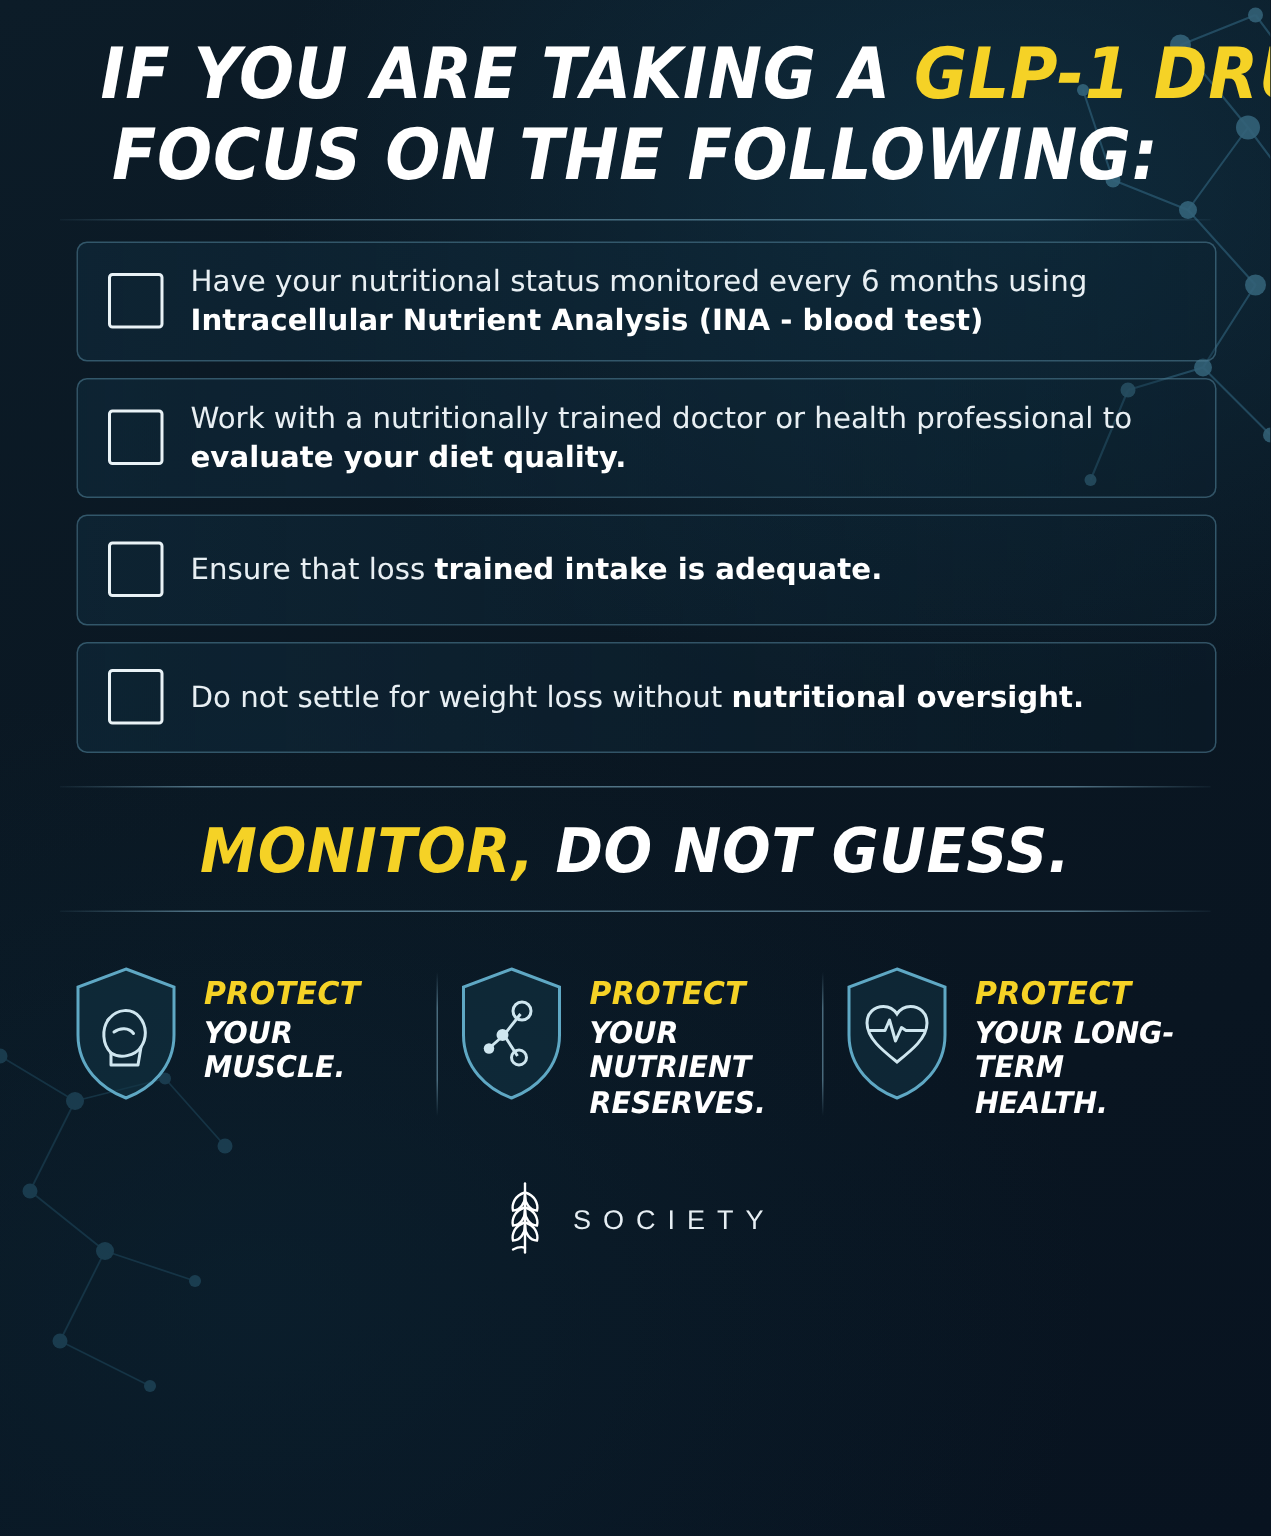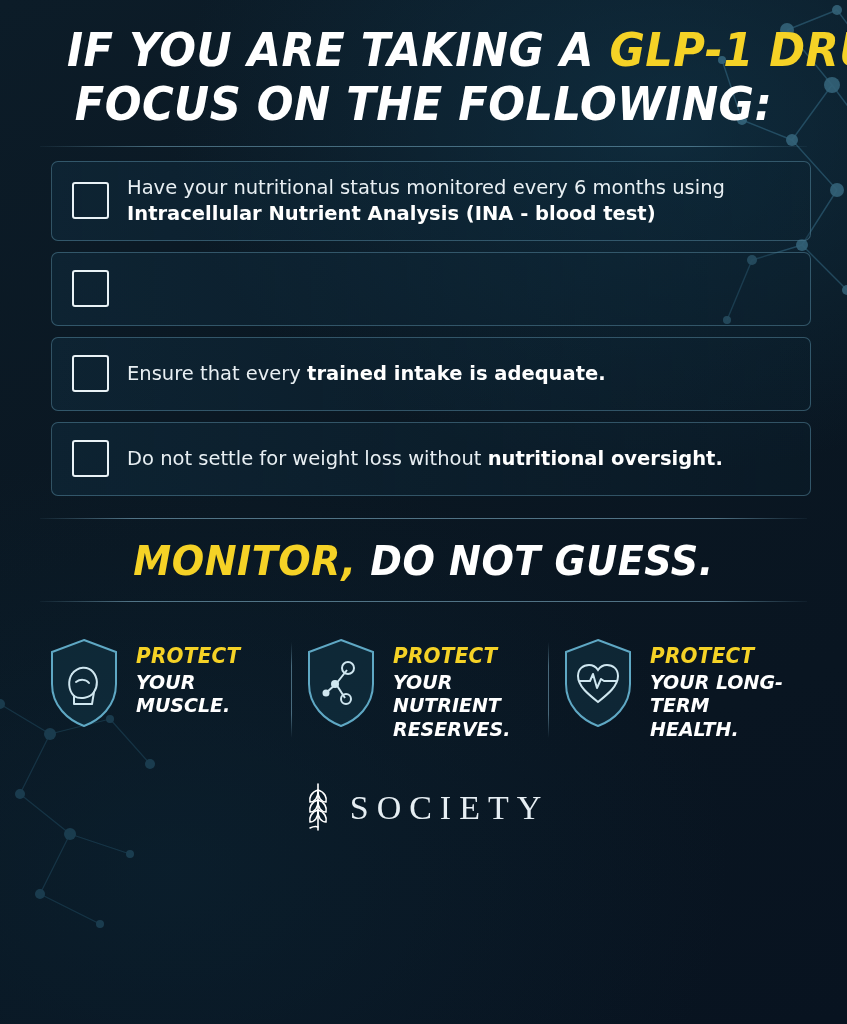--- a/index.html
+++ b/index.html
@@ -203,22 +203,22 @@
   .logo-text { line-height: 1; }
   .logo-line1 {
     color: #ffffff;
     font-family: "DejaVu Sans", sans-serif;
     font-weight: bold;
     font-size: 25px;
     letter-spacing: 0.5px;
   }
   .logo-line2 {
     color: #e6eef3;
-    font-family: Liberation Serif, serif;
-    font-size: 34px;
+    font-family: Liberation Sans, sans-serif;
+    font-size: 18px;
     letter-spacing: 8px;
     margin-top: 2px;
   }
 </style>
 </head>
 <body>
 
 <div class="poster">
 
   <svg class="molecules" viewBox="0 0 330 420">
@@ -272,25 +272,26 @@
 
     <div class="checklist">
 
       <div class="check-row">
         <div class="checkbox"></div>
         <div class="check-text"><span>Have your nutritional status monitored every 6 months using </span><b>Intracellular Nutrient Analysis (INA - blood test)</b><span></span></div>
       </div>
 
       <div class="check-row">
         <div class="checkbox"></div>
+        <div class="check-text"><span>Work with a nutritionally trained doctor or health professional to </span><b>evaluate your diet quality.</b><span></span></div>
       </div>
 
       <div class="check-row">
         <div class="checkbox"></div>
-        <div class="check-text"><span>Ensure that every </span><b>trained intake is adequate.</b><span></span></div>
+        <div class="check-text"><span>Ensure that loss </span><b>trained intake is adequate.</b><span></span></div>
       </div>
 
 
       <div class="check-row">
         <div class="checkbox"></div>
         <div class="check-text"><span>Do not settle for weight loss without </span><b>nutritional oversight.</b><span></span></div>
       </div>
 
     </div>
 

